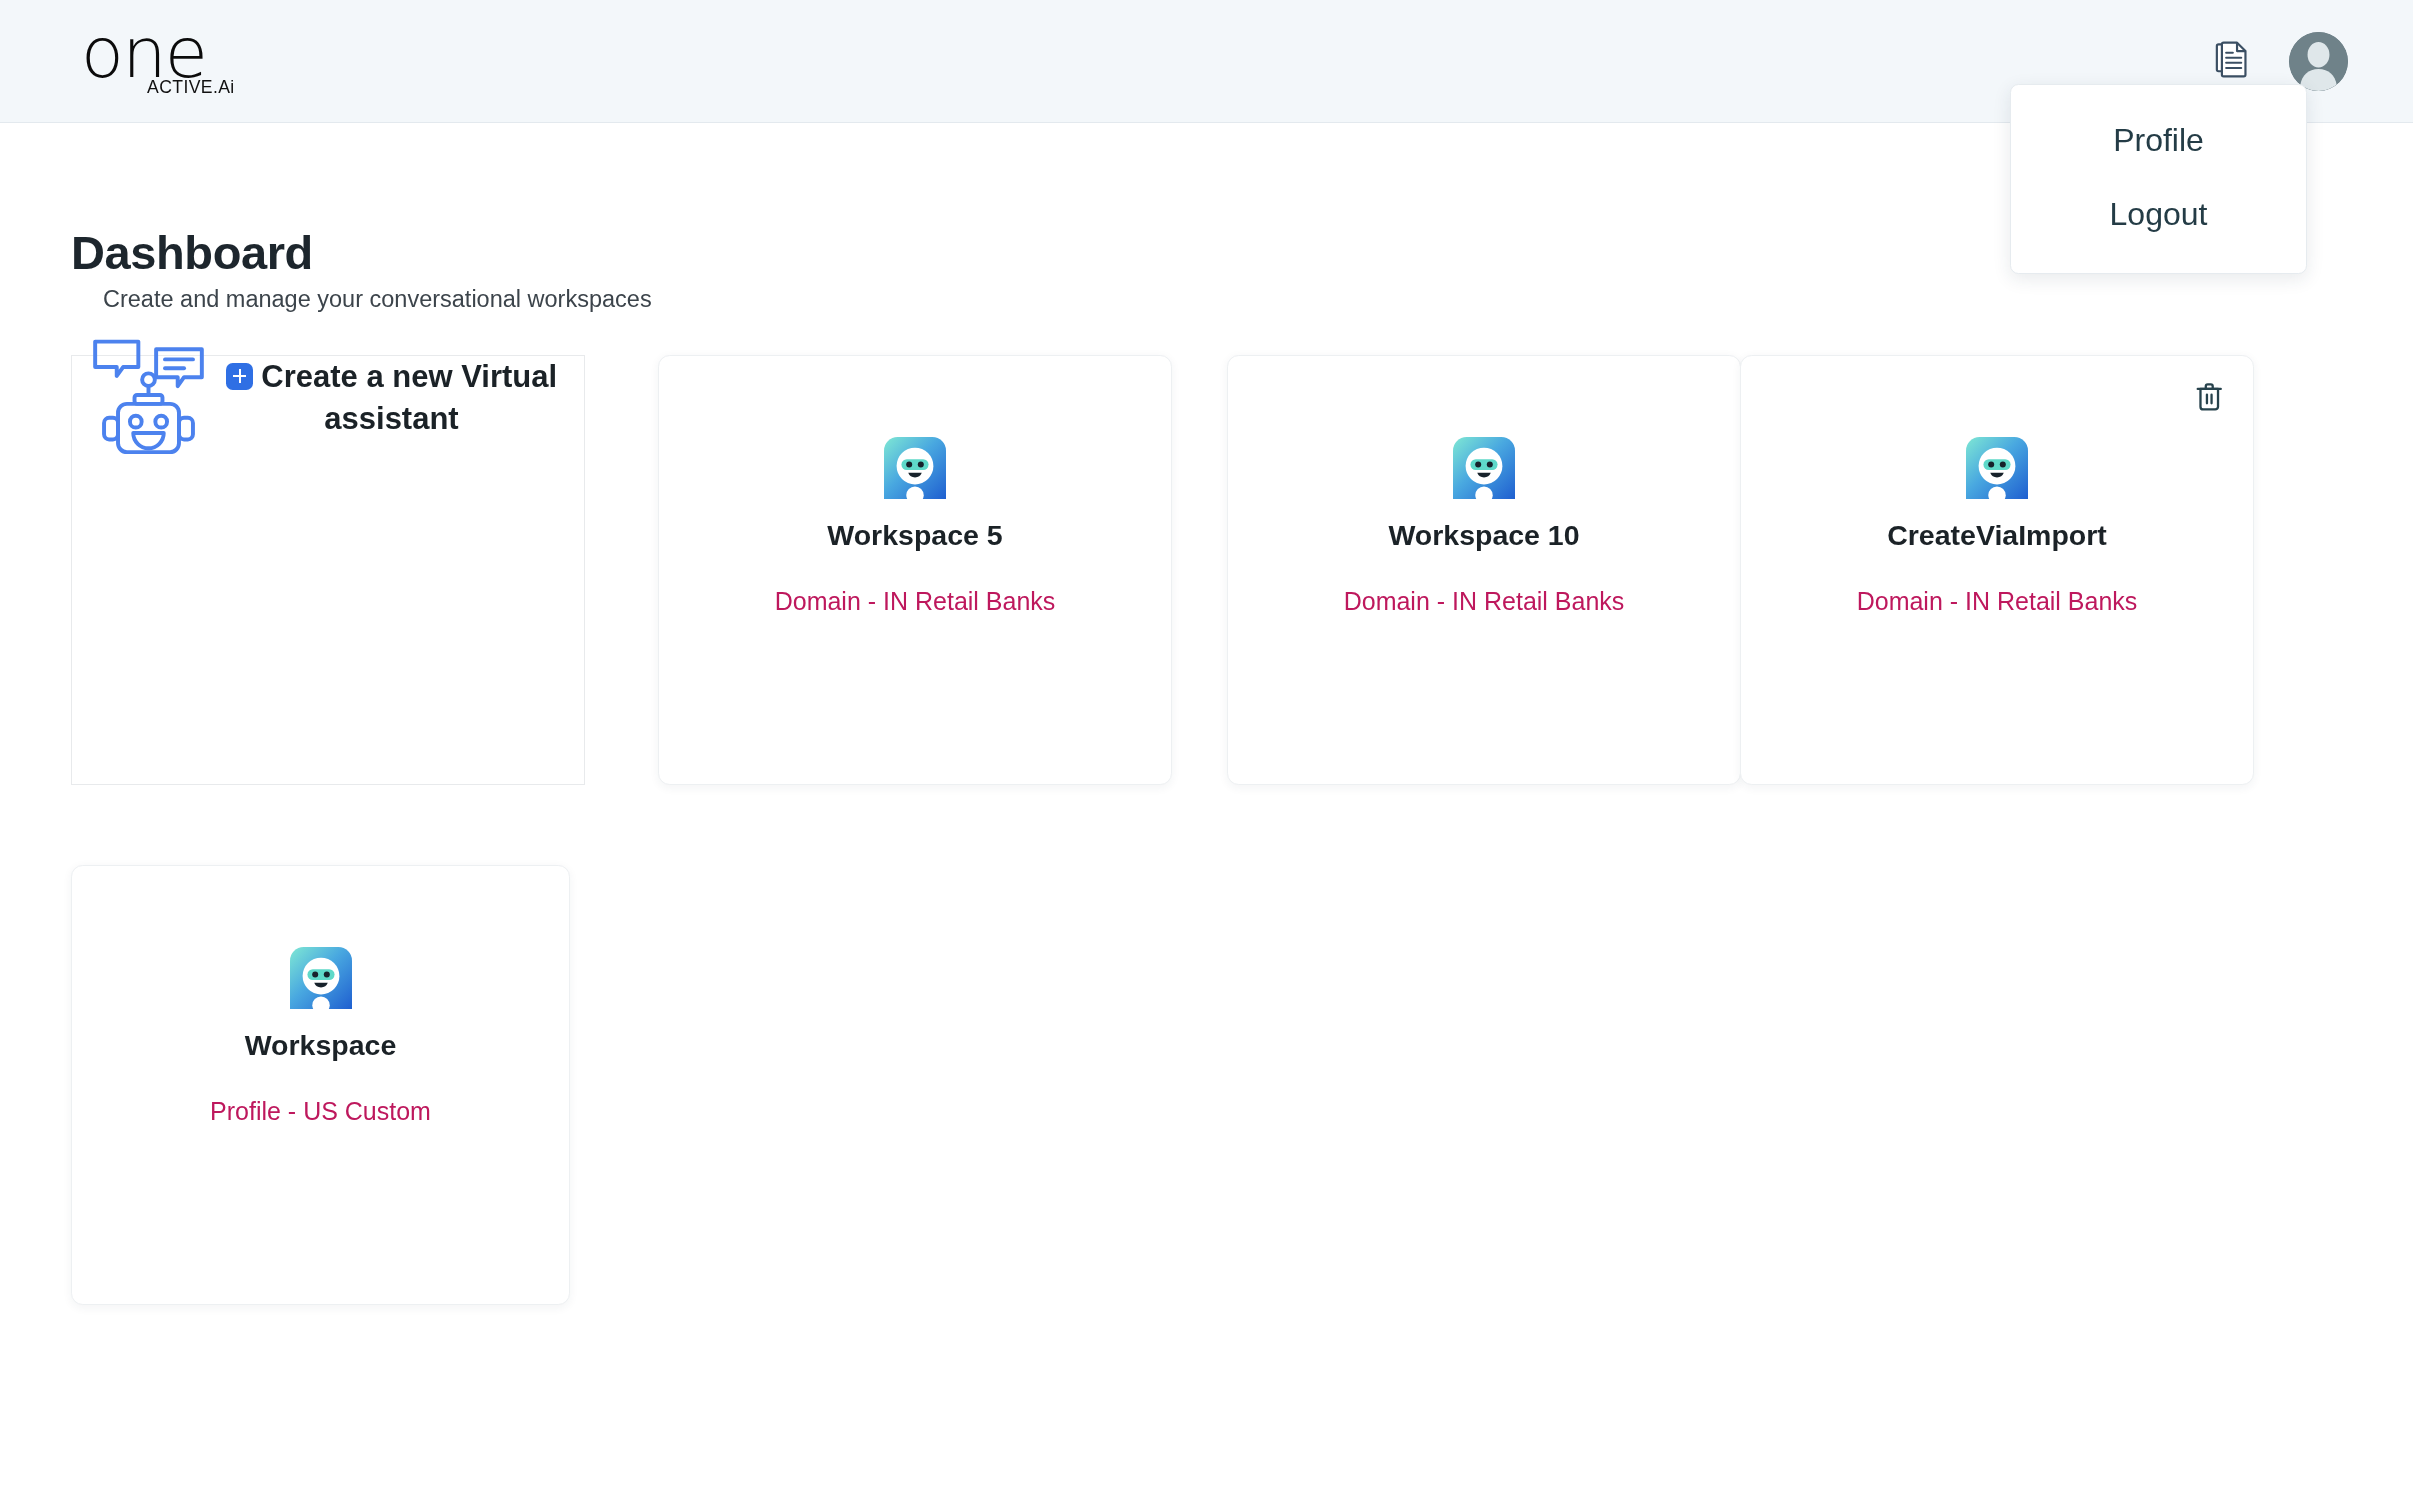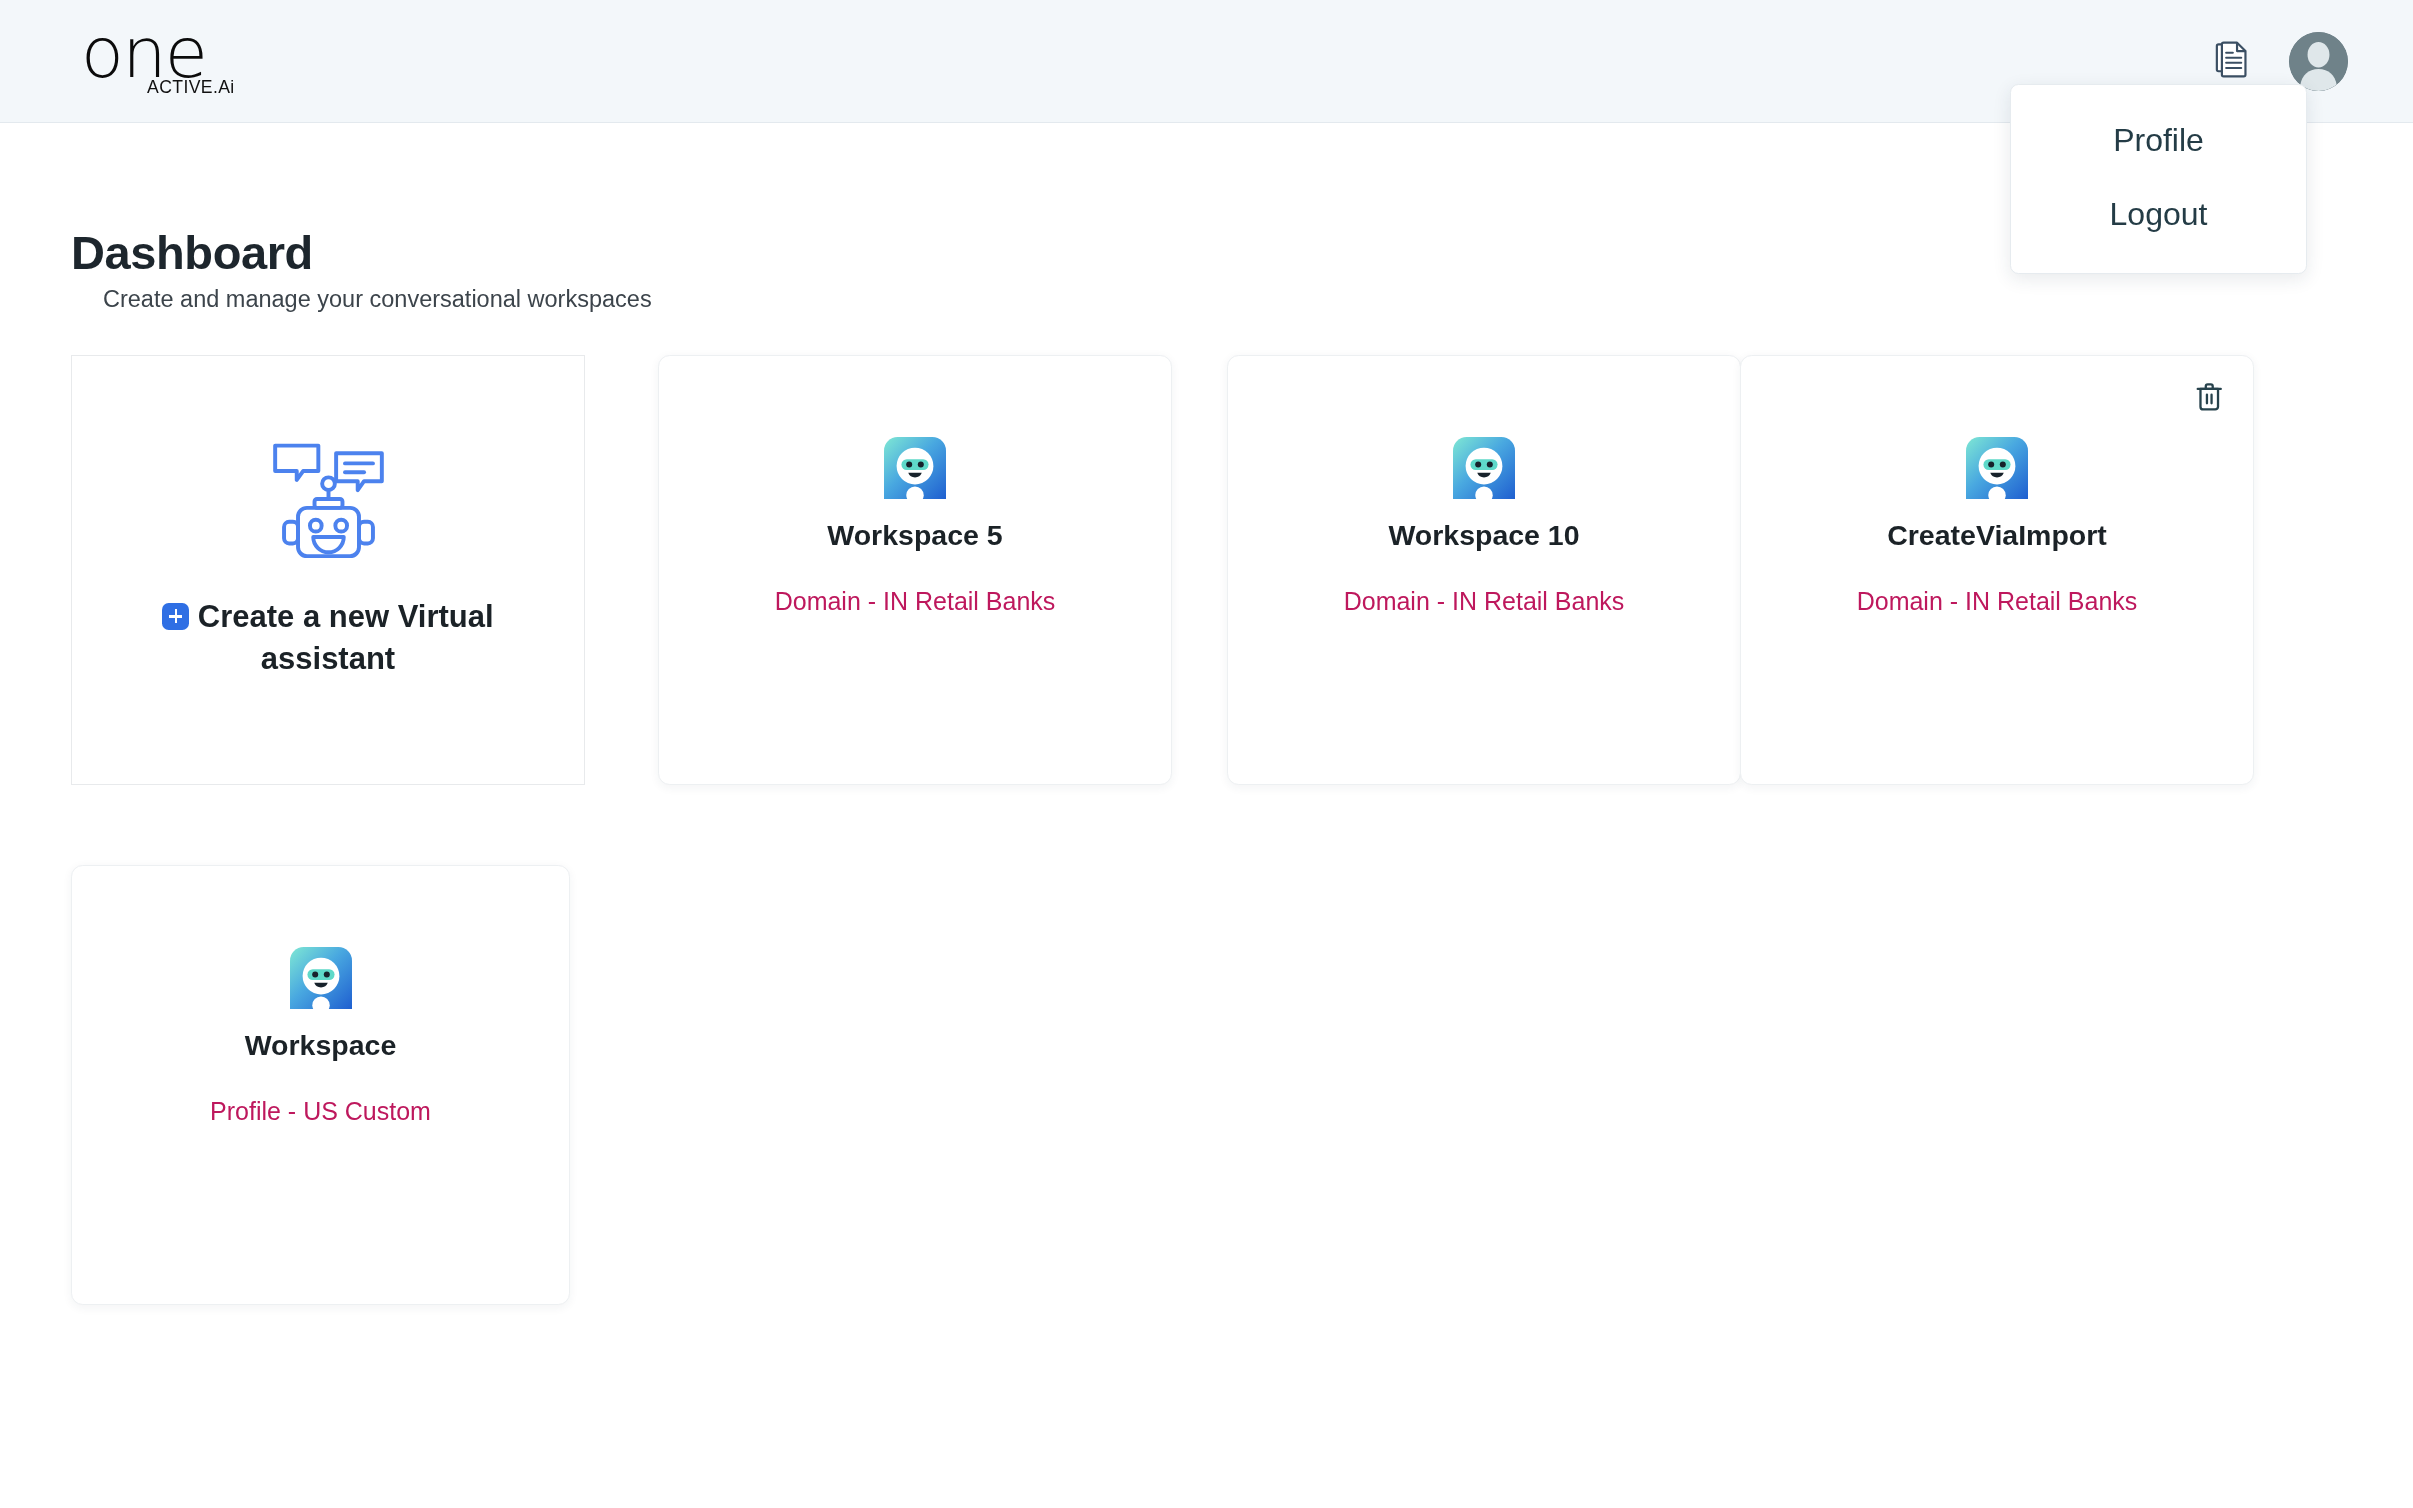--- a/index.html
+++ b/index.html
@@ -141,22 +141,21 @@
     background: #ffffff;
   }
 
   
   .card--create {
     left: 0;
     border: 0.8px solid #e8eaec;
     border-radius: 0;
     cursor: pointer;
     display: flex;
-    flex-direction: column;
-    align-items: center;
+    align-items: flex-start;
     justify-content: center;
   }
 
   
   .card--ws {
     border: 0.8px solid #edf0f2;
     border-radius: 11.7px;
     box-shadow: 0 2.5px 10px rgba(30,50,70,0.055);
     cursor: pointer;
   }

